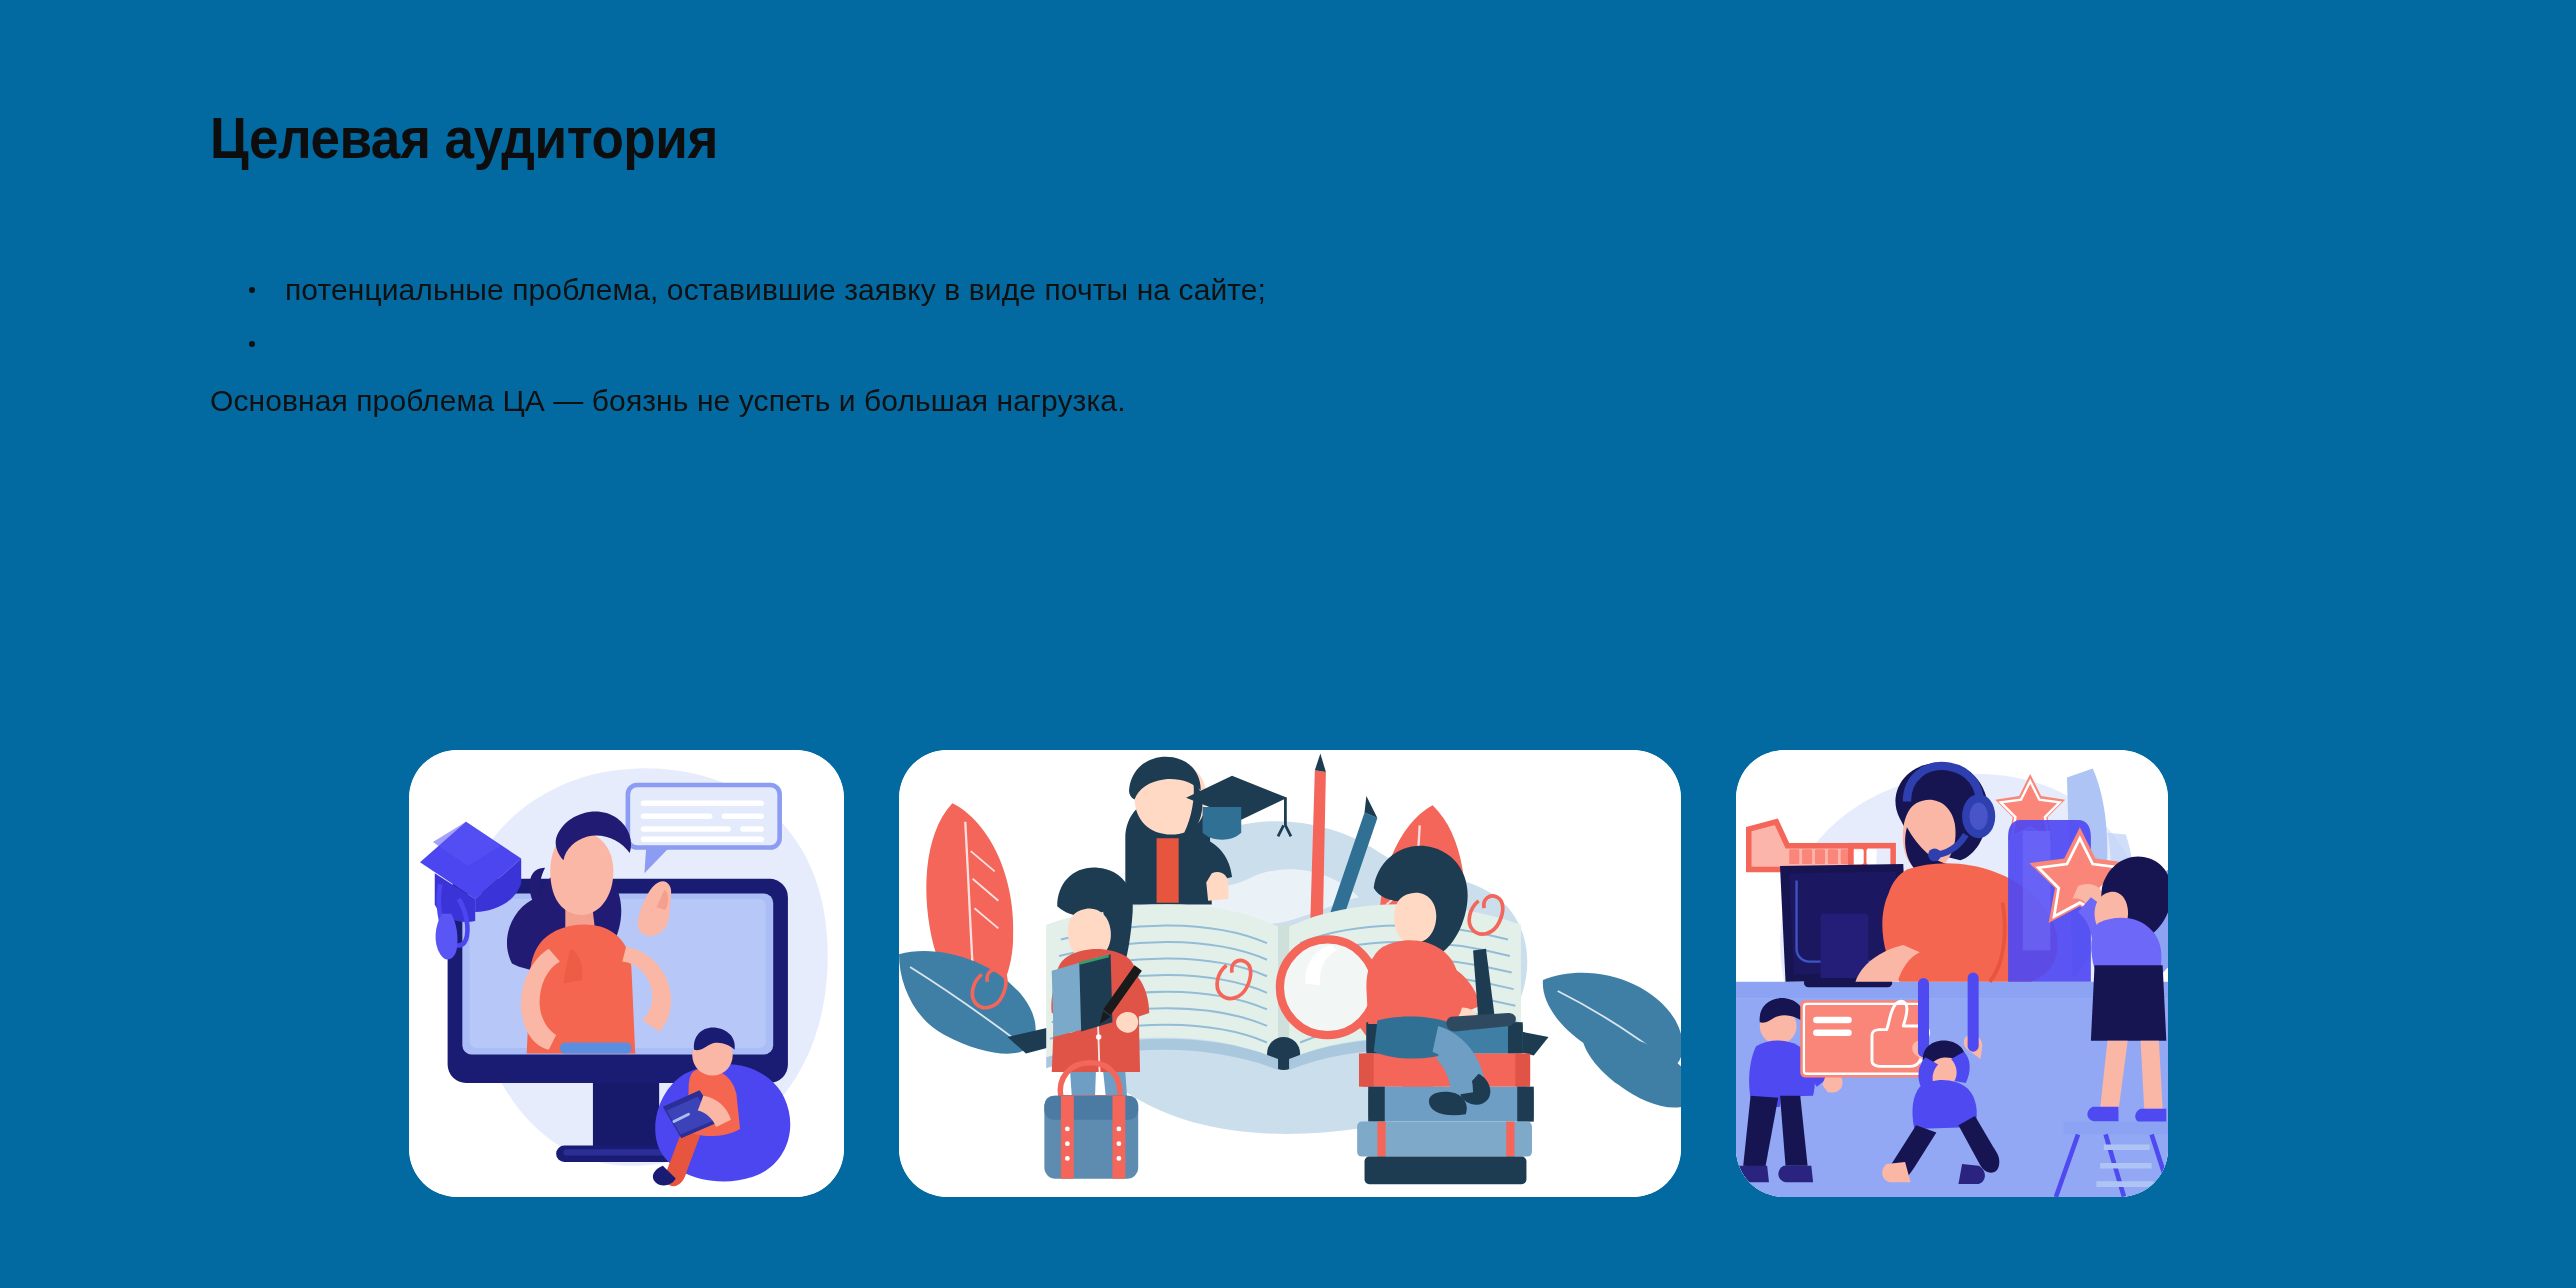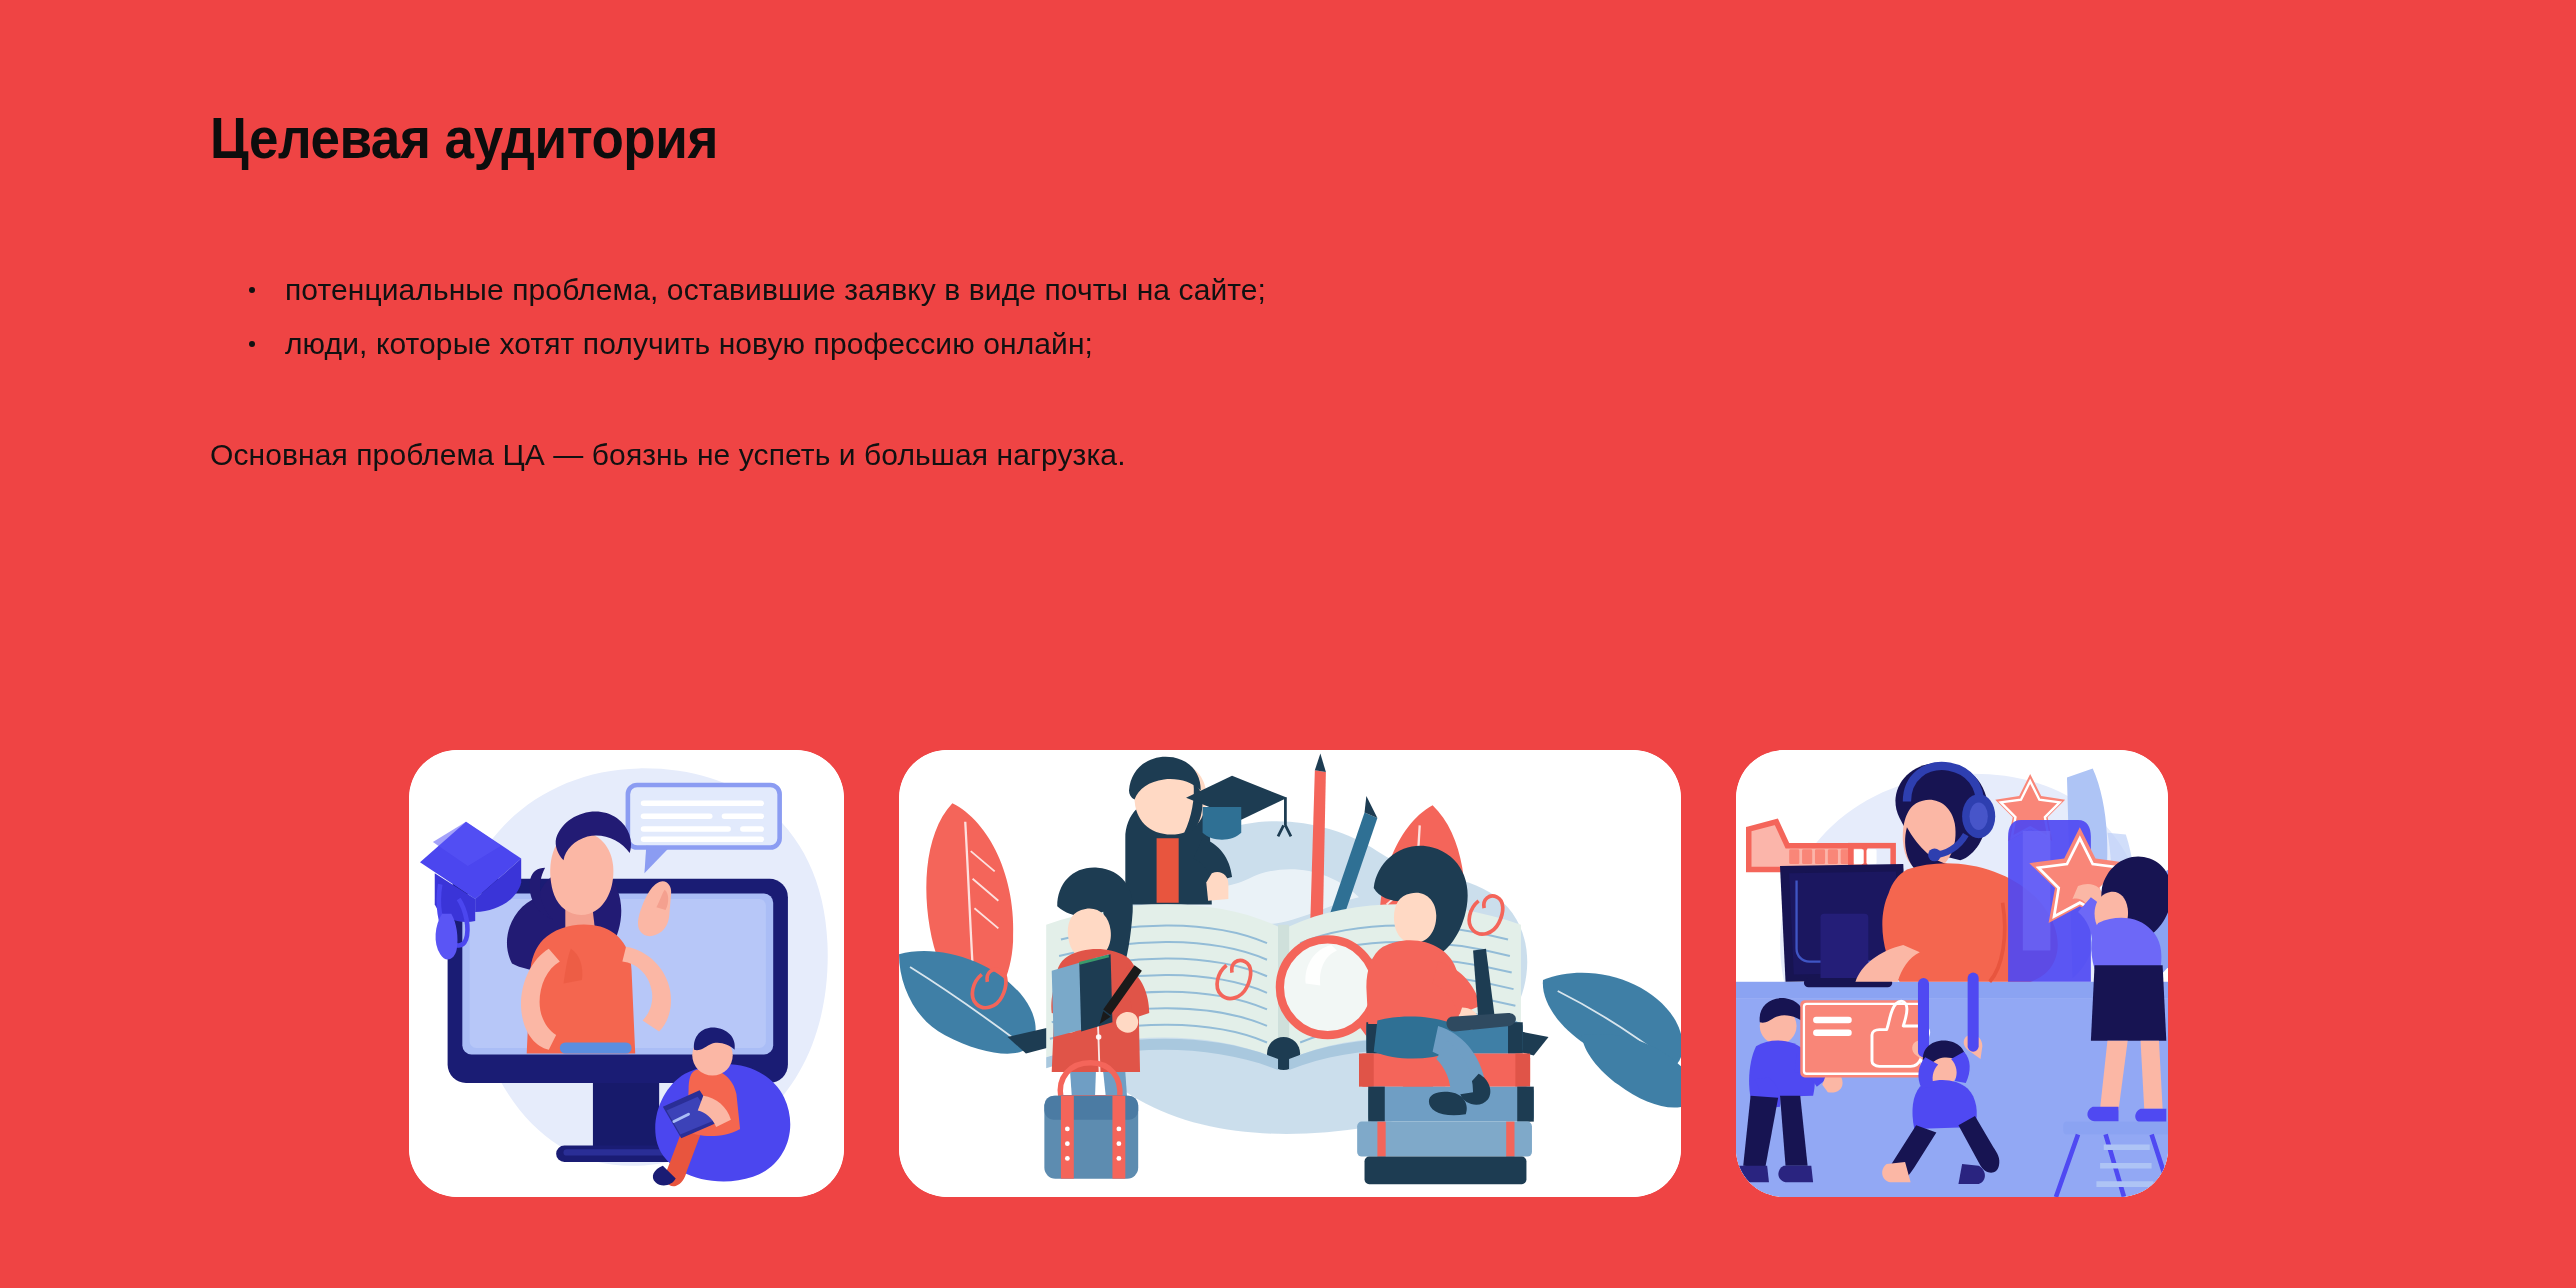--- a/index.html
+++ b/index.html
@@ -14,21 +14,21 @@
     background: #faefe5;
     font-family: "Liberation Sans", sans-serif;
     position: relative;
   }
 
   .slide {
     position: absolute;
     inset: 0;
     width: 2576px;
     height: 1288px;
-    background: #ef4444;
+    background: #0369a1;
   }
 
   
   .text-block {
     position: absolute;
     left: 210px;
     top: 109px;
     width: 1656px;
   }
 
@@ -115,21 +115,20 @@
 
     <h1 class="page-title">Целевая аудитория</h1>
 
     <ul class="bullet-list">
       <li class="bullet-item">
         <span class="bullet-marker"></span>
         <span>потенциальные проблема, оставившие заявку в виде почты на сайте;</span>
       </li>
       <li class="bullet-item">
         <span class="bullet-marker"></span>
-        <span>люди, которые хотят получить новую профессию онлайн;</span>
       </li>
     </ul>
 
     <p class="lead-paragraph">Основная проблема ЦА — боязнь не успеть и большая нагрузка.</p>
   </div>
 
   <div class="cards-row">
 
     <div class="card card-1">
       <span class="sr">Женщина-преподаватель на экране монитора, выпускная шапочка, облачко чата и студент с ноутбуком в кресле-мешке</span>

